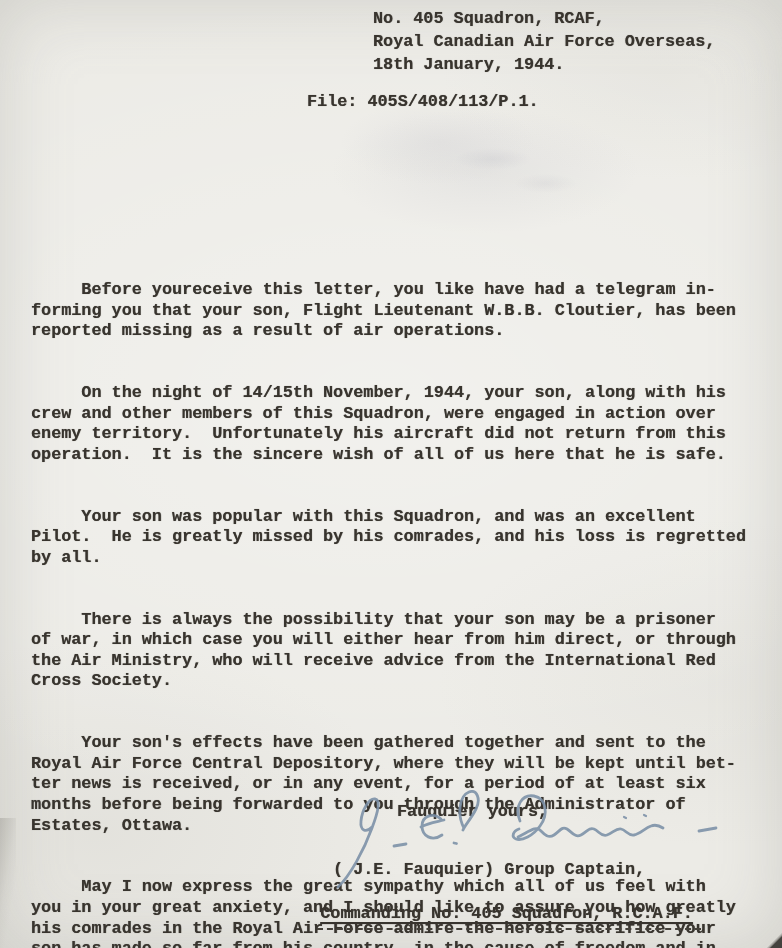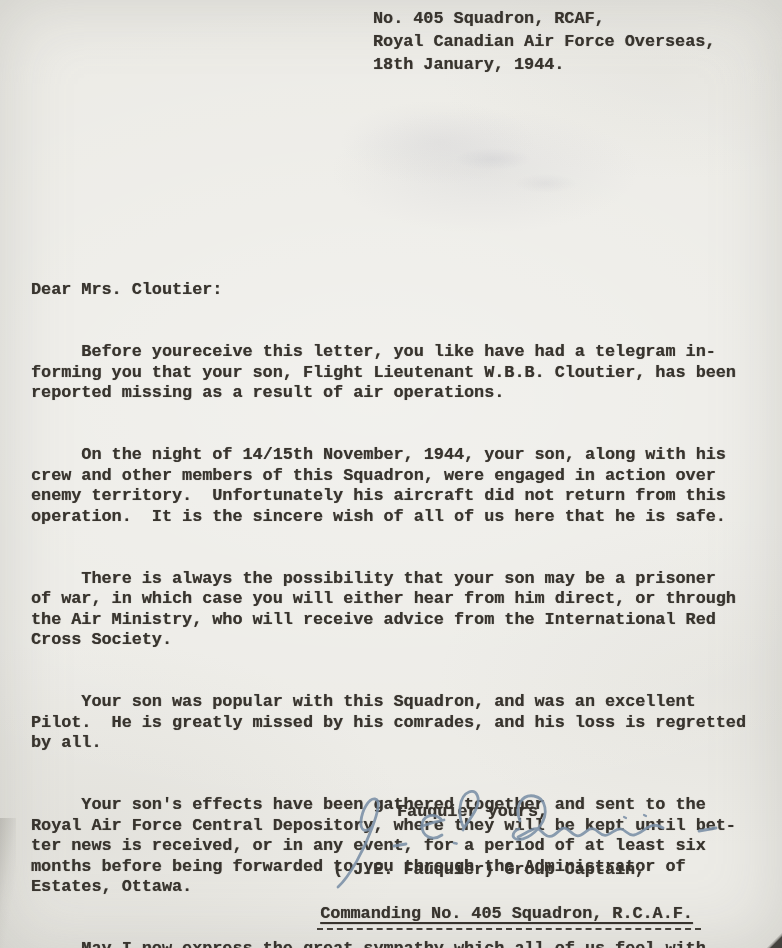--- a/index.html
+++ b/index.html
@@ -85,38 +85,38 @@
 <body>
 
 <div class="page">
 
   <div class="smudge-artifact"></div>
 
   <div class="txt sender">No. 405 Squadron, RCAF,
 Royal Canadian Air Force Overseas,
 18th January, 1944.</div>
 
+  <div class="txt fileref">File: 405S/408/113/P.1.</div>
 
 
   <div class="txt body">
-    <div class="para">Dear Mrs. Cloutier:</div>
     <div class="para">     Before youreceive this letter, you like have had a telegram in-
 forming you that your son, Flight Lieutenant W.B.B. Cloutier, has been
 reported missing as a result of air operations.</div>
     <div class="para">     On the night of 14/15th November, 1944, your son, along with his
 crew and other members of this Squadron, were engaged in action over
 enemy territory.  Unfortunately his aircraft did not return from this
 operation.  It is the sincere wish of all of us here that he is safe.</div>
+    <div class="para">     Your son was popular with this Squadron, and was an excellent
+Pilot.  He is greatly missed by his comrades, and his loss is regretted
+by all.</div>
     <div class="para">     There is always the possibility that your son may be a prisoner
 of war, in which case you will either hear from him direct, or through
 the Air Ministry, who will receive advice from the International Red
 Cross Society.</div>
-    <div class="para">     Your son was popular with this Squadron, and was an excellent
-Pilot.  He is greatly missed by his comrades, and his loss is regretted
-by all.</div>
     <div class="para">     Your son's effects have been gathered together and sent to the
 Royal Air Force Central Depository, where they will be kept until bet-
 ter news is received, or in any event, for a period of at least six
 months before being forwarded to you through the Administrator of
 Estates, Ottawa.</div>
     <div class="para">     May I now express the great sympathy which all of us feel with
 you in your great anxiety, and I should like to assure you how greatly
 his comrades in the Royal Air Force admire the heroic sacrifice your
 son has made so far from his country, in the cause of freedom and in
 the service of his country and of the Empire.</div>

